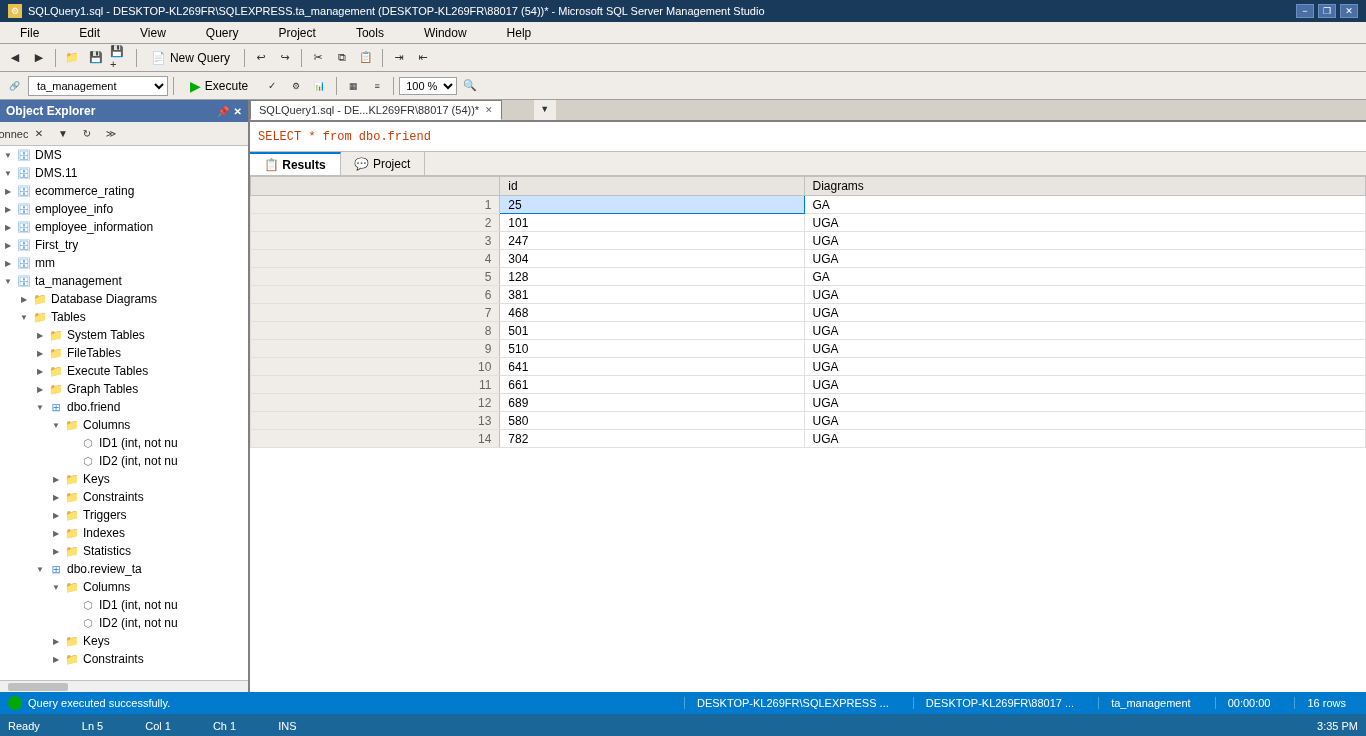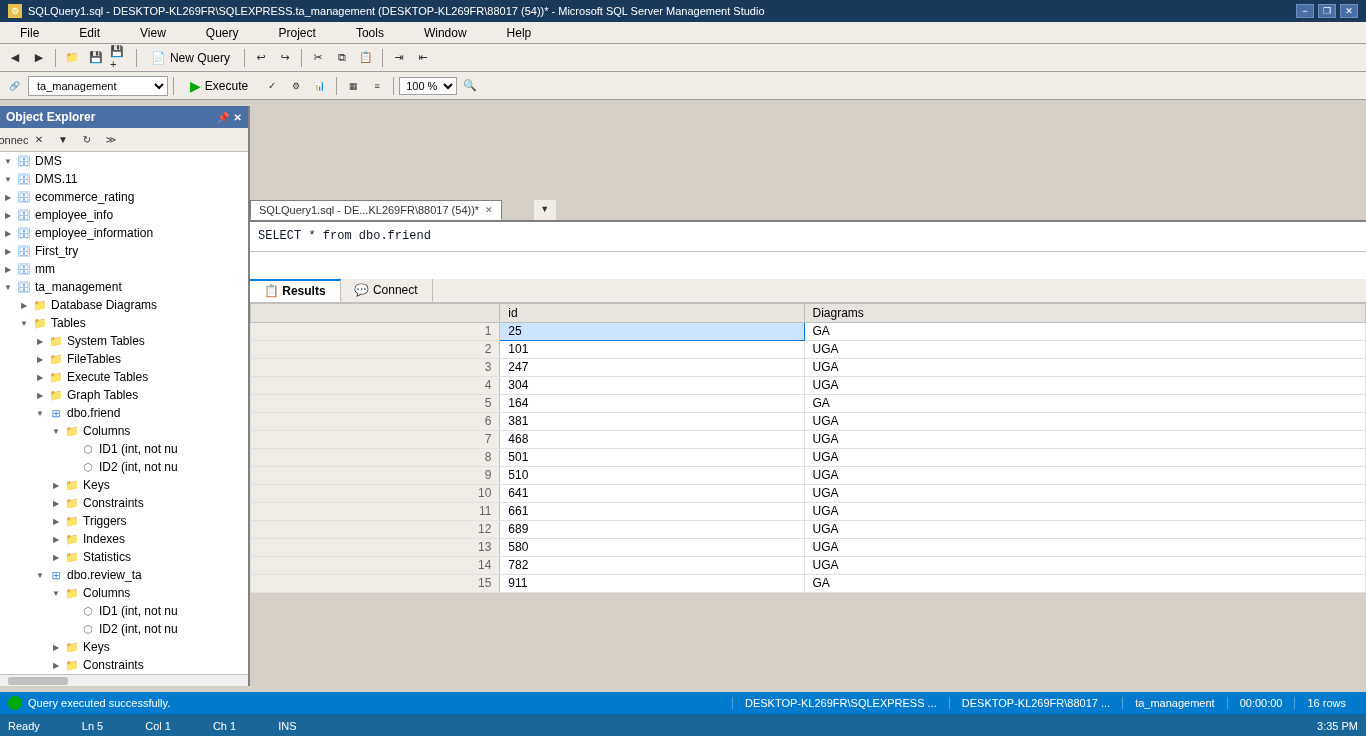--- a/index.html
+++ b/index.html
@@ -173,21 +173,21 @@
     
     #editor-pane {
       height: 30px;
       background: white;
       border-bottom: 1px solid #c0c0c0;
       display: flex;
       align-items: center;
       padding: 0 8px;
       font-family: 'Courier New', monospace;
       font-size: 12px;
-      color: #0f172a;
+      color: #c2410c;
       overflow: hidden;
     }
     .exec-btn {
       display: flex; align-items: center; gap: 4px;
       padding: 2px 10px;
       background: #f0ede8;
       border: 1px solid transparent;
       cursor: pointer;
       font-size: 12px;
     }
@@ -199,21 +199,20 @@
       display: flex;
       flex-direction: column;
       background: white;
       overflow: hidden;
     }
     #results-tabs {
       display: flex;
       height: 24px;
       border-bottom: 1px solid #c0c0c0;
       background: #f0ede8;
-      margin-top: 27px;
     }
     .result-tab {
       padding: 0 14px;
       display: flex;
       align-items: center;
       cursor: pointer;
       font-size: 12px;
       border-right: 1px solid #c0c0c0;
       background: #f0ede8;
     }
@@ -264,21 +263,21 @@
       background: #007acc;
       color: white;
       height: 22px;
       display: flex;
       align-items: center;
       justify-content: space-between;
       padding: 0 8px;
       font-size: 11px;
     }
     #status-bar .status-left { display: flex; align-items: center; gap: 6px; }
-    #status-bar .status-right { display: flex; gap: 0; }
+    #status-bar .status-right { display: flex; gap: 12px; }
     .status-segment {
       padding: 0 12px;
       border-left: 1px solid rgba(255,255,255,0.3);
       white-space: nowrap;
     }
 
     
     #bottom-bar {
       background: #1a6699;
       color: white;
@@ -371,21 +370,21 @@
   <div class="tb-sep"></div>
   <div class="tb-btn" style="font-size:9px;">▦</div>
   <div class="tb-btn" style="font-size:9px;">≡</div>
   <div class="tb-sep"></div>
   <select class="zoom-select">
     <option>100 %</option>
   </select>
   <div class="tb-btn">🔍</div>
 </div>
 
-<div id="main" style="height: calc(100vh - 22px - 22px - 28px - 28px - 22px - 22px); align-items: center;">
+<div id="main" style="height: calc(100vh - 22px - 22px - 28px - 28px - 22px - 22px);">
 
   <div id="object-explorer">
     <div id="oe-header">
       <span>Object Explorer</span>
       <div class="oe-controls">
         <span class="oe-ctrl-btn">📌</span>
         <span class="oe-ctrl-btn">✕</span>
       </div>
     </div>
     <div id="oe-toolbar">
@@ -622,21 +621,21 @@
       <span>SELECT * from dbo.friend</span>
     </div>
 
     <div id="results-area">
 
       <div id="results-tabs">
         <div class="result-tab active">
           <span>📋 Results</span>
         </div>
         <div class="result-tab">
-          <span>💬 Connect</span>
+          <span>💬 Project</span>
         </div>
       </div>
 
       <div id="results-grid">
         <table id="results-table">
           <thead>
             <tr>
               <th></th>
               <th>id</th>
               <th>Diagrams</th>
@@ -659,21 +658,21 @@
                 <td>247</td>
                 <td>UGA</td>
               </tr>
               <tr>
                 <td class="row-num">4</td>
                 <td>304</td>
                 <td>UGA</td>
               </tr>
               <tr>
                 <td class="row-num">5</td>
-                <td>164</td>
+                <td>128</td>
                 <td>GA</td>
               </tr>
               <tr>
                 <td class="row-num">6</td>
                 <td>381</td>
                 <td>UGA</td>
               </tr>
               <tr>
                 <td class="row-num">7</td>
                 <td>468</td>
@@ -706,25 +705,20 @@
               </tr>
               <tr>
                 <td class="row-num">13</td>
                 <td>580</td>
                 <td>UGA</td>
               </tr>
               <tr>
                 <td class="row-num">14</td>
                 <td>782</td>
                 <td>UGA</td>
-              </tr>
-              <tr>
-                <td class="row-num">15</td>
-                <td>911</td>
-                <td>GA</td>
               </tr>
             </tbody>
         </table>
       </div>
     </div>
 
   </div>
 
 </div>
 

